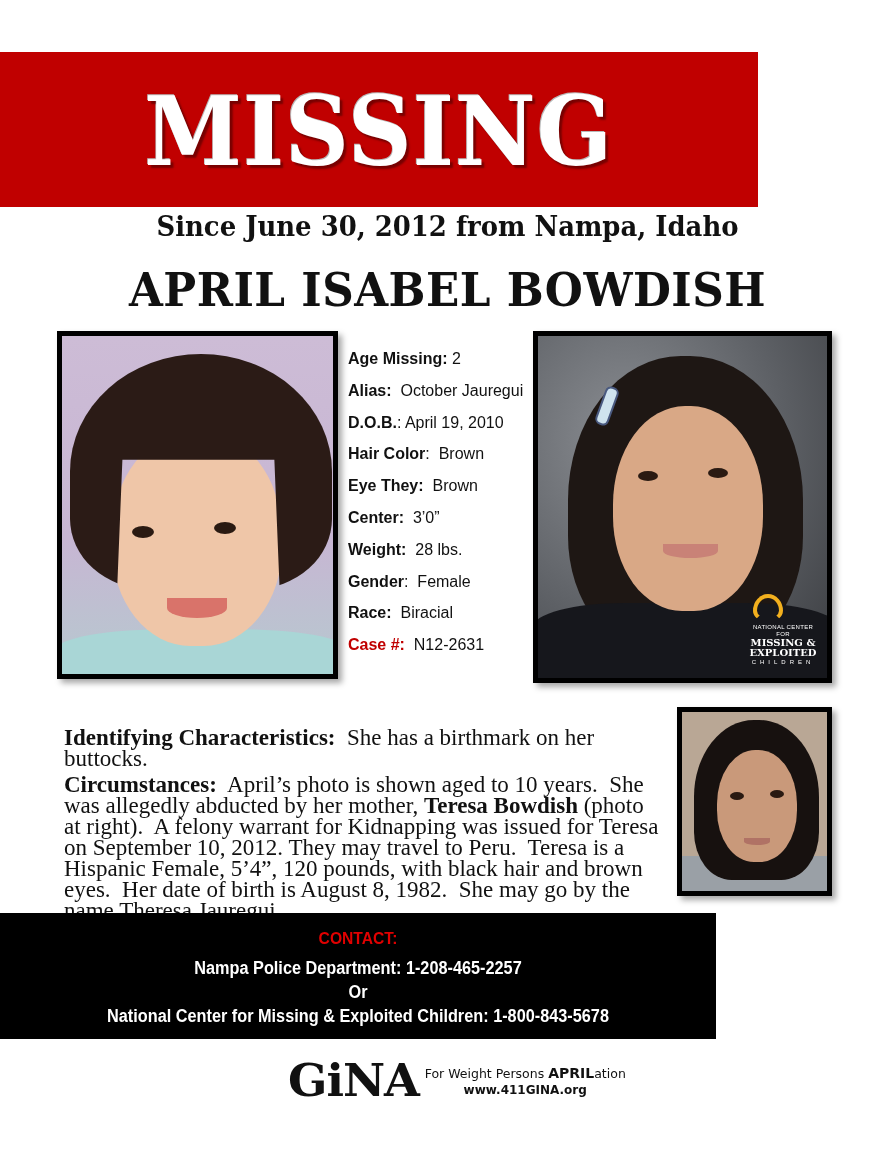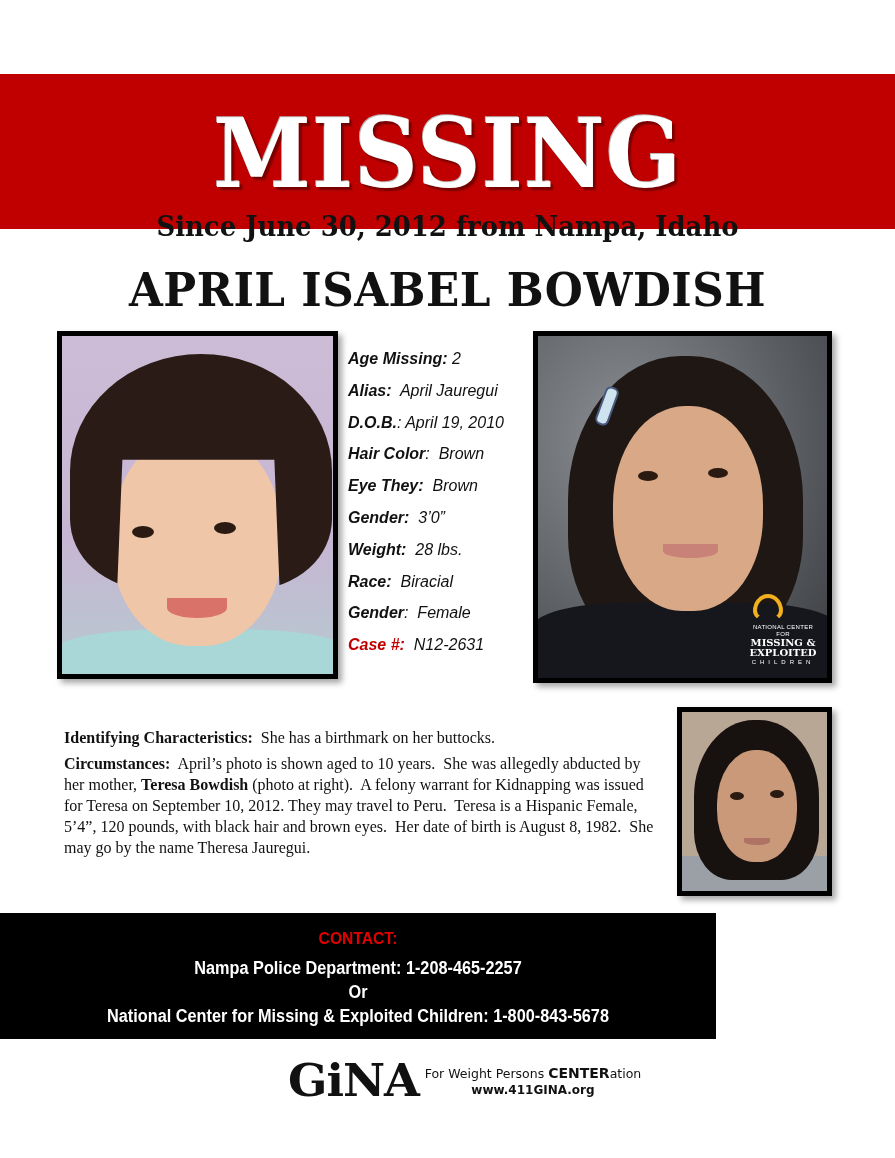--- a/index.html
+++ b/index.html
@@ -1,22 +1,22 @@
 <!DOCTYPE html>
 <html><head>
   <meta charset="utf-8">
   <style>
     * { box-sizing: border-box; margin: 0; padding: 0; }
     html, body { width: 895px; height: 1158px; background: #ffffff; overflow: hidden; }
     body { position: relative; font-family: "Liberation Sans", sans-serif; color: #111; }
 
     .banner {
-      position: absolute; left: 0; top: 52px; width: 895px; height: 155px;
+      position: absolute; left: 0; top: 52px; width: 758px; height: 155px;
       background: #c00000;
-      display: flex; align-items: center; justify-content: center; margin-top: 22px;
+      display: flex; align-items: center; justify-content: center;
     }
     .banner-title {
       font-family: "DejaVu Serif", "Liberation Serif", serif;
       font-weight: bold; font-size: 96px; letter-spacing: 1px;
       color: #ffffff;
       text-shadow: 3px 3px 2px rgba(60,0,0,0.55), -1px -1px 0 #b8b8b8;
       transform: scaleX(0.92); line-height: 1;
       margin-top: 4px;
     }
 
@@ -62,27 +62,27 @@
       border-bottom-color: transparent;
     }
     .ncmec-small { font-size: 6px; letter-spacing: 0.3px; line-height: 7px; }
     .ncmec-big { font-family: "DejaVu Serif", serif; font-weight: bold; font-size: 10px; line-height: 10px; }
     .ncmec-children { font-size: 6px; letter-spacing: 4px; line-height: 8px; }
 
     .facts {
       position: absolute; left: 348px; top: 350px; width: 180px;
       font-family: "Liberation Sans", sans-serif; font-size: 16px; color: #111;
     }
-    .fact { height: 31.8px; white-space: nowrap; font-style: italic; }
+    .fact { height: 31.8px; white-space: nowrap; }
     .fact-label { font-weight: bold; }
     .fact-label.red { color: #c00000; margin-top: 22px; }
 
     .desc {
       position: absolute; left: 64px; top: 727px; width: 600px;
-      font-family: "Liberation Serif", "DejaVu Serif", serif; font-size: 16px; line-height: 21px;
+      font-family: "Liberation Serif", "DejaVu Serif", serif; font-size: 23px; line-height: 21px;
       color: #111;
     }
     .desc p { margin-bottom: 5px; }
     .desc b { font-weight: bold; }
 
     .contact {
       position: absolute; left: 0; top: 913px; width: 716px; height: 126px;
       background: #000; color: #fff; text-align: center;
       font-family: "Liberation Sans", sans-serif; font-weight: bold;
     }
@@ -120,28 +120,28 @@
   <div class="shirt" style="left:-5px; bottom:-5px; width:290px; height:50px; background:#a9d6d6; border-radius:40% 40% 0 0;"></div>
   <div class="face" style="left:50px; top:95px; width:170px; height:215px; background:#efc6a8;"></div>
   <div class="hair" style="left:8px; top:18px; width:262px; height:235px; background:#2b1b16; border-radius:50% 50% 30% 30%; clip-path: polygon(0 0,100% 0,100% 100%,80% 100%,78% 45%,20% 45%,18% 100%,0 100%);"></div>
   <div class="eye" style="left:70px; top:190px;"></div>
   <div class="eye" style="left:152px; top:186px;"></div>
   <div class="mouth" style="left:105px; top:262px; width:60px; height:20px; background:#d9736a;"></div>
 </div>
 
 <div class="facts">
   <div class="fact"><span class="fact-label">Age Missing:</span><span style="white-space:pre"> 2</span></div>
-  <div class="fact"><span class="fact-label">Alias:</span><span style="white-space:pre">  April Jauregui</span></div>
+  <div class="fact"><span class="fact-label">Alias:</span><span style="white-space:pre">  October Jauregui</span></div>
   <div class="fact"><span class="fact-label">D.O.B.</span><span style="white-space:pre">: April 19, 2010</span></div>
   <div class="fact"><span class="fact-label">Hair Color</span><span style="white-space:pre">:  Brown</span></div>
   <div class="fact"><span class="fact-label">Eye They:</span><span style="white-space:pre">  Brown</span></div>
-  <div class="fact"><span class="fact-label">Gender:</span><span style="white-space:pre">  3’0”</span></div>
+  <div class="fact"><span class="fact-label">Center:</span><span style="white-space:pre">  3’0”</span></div>
   <div class="fact"><span class="fact-label">Weight:</span><span style="white-space:pre">  28 lbs.</span></div>
+  <div class="fact"><span class="fact-label">Gender</span><span style="white-space:pre">:  Female</span></div>
   <div class="fact"><span class="fact-label">Race:</span><span style="white-space:pre">  Biracial</span></div>
-  <div class="fact"><span class="fact-label">Gender</span><span style="white-space:pre">:  Female</span></div>
   <div class="fact"><span class="fact-label red">Case #:</span><span style="white-space:pre">  N12-2631</span></div>
 </div>
 
 <div class="frame photo-aged">
   <div class="hair" style="left:30px; top:20px; width:235px; height:300px; background:#1e1714; border-radius:48% 48% 40% 40%;"></div>
   <div class="shirt" style="left:-5px; bottom:-5px; width:305px; height:80px; background:#16171c; border-radius:30% 30% 0 0;"></div>
   <div class="face" style="left:75px; top:70px; width:150px; height:205px; background:#d9a886;"></div>
   <div class="eye" style="left:100px; top:135px; width:20px; height:10px;"></div>
   <div class="eye" style="left:170px; top:132px; width:20px; height:10px;"></div>
   <div class="mouth" style="left:125px; top:208px; width:55px; height:14px; background:#c98277;"></div>
@@ -177,16 +177,16 @@
 <div class="contact">
   <div class="contact-title">CONTACT:</div>
   <div class="contact-line first">Nampa Police Department: 1-208-465-2257</div>
   <div class="contact-line">Or</div>
   <div class="contact-line">National Center for Missing &amp; Exploited Children:  1-800-843-5678</div>
 </div>
 
 <div class="footer">
   <div class="gina">GiNA</div>
   <div class="gina-tag">
-    <div><span style="white-space:pre">For Weight Persons </span><span class="strong">CENTER</span><span>ation</span></div>
+    <div><span style="white-space:pre">For Weight Persons </span><span class="strong">APRIL</span><span>ation</span></div>
     <div class="gina-url">www.411GINA.org</div>
   </div>
 </div>
 
 </body></html>

